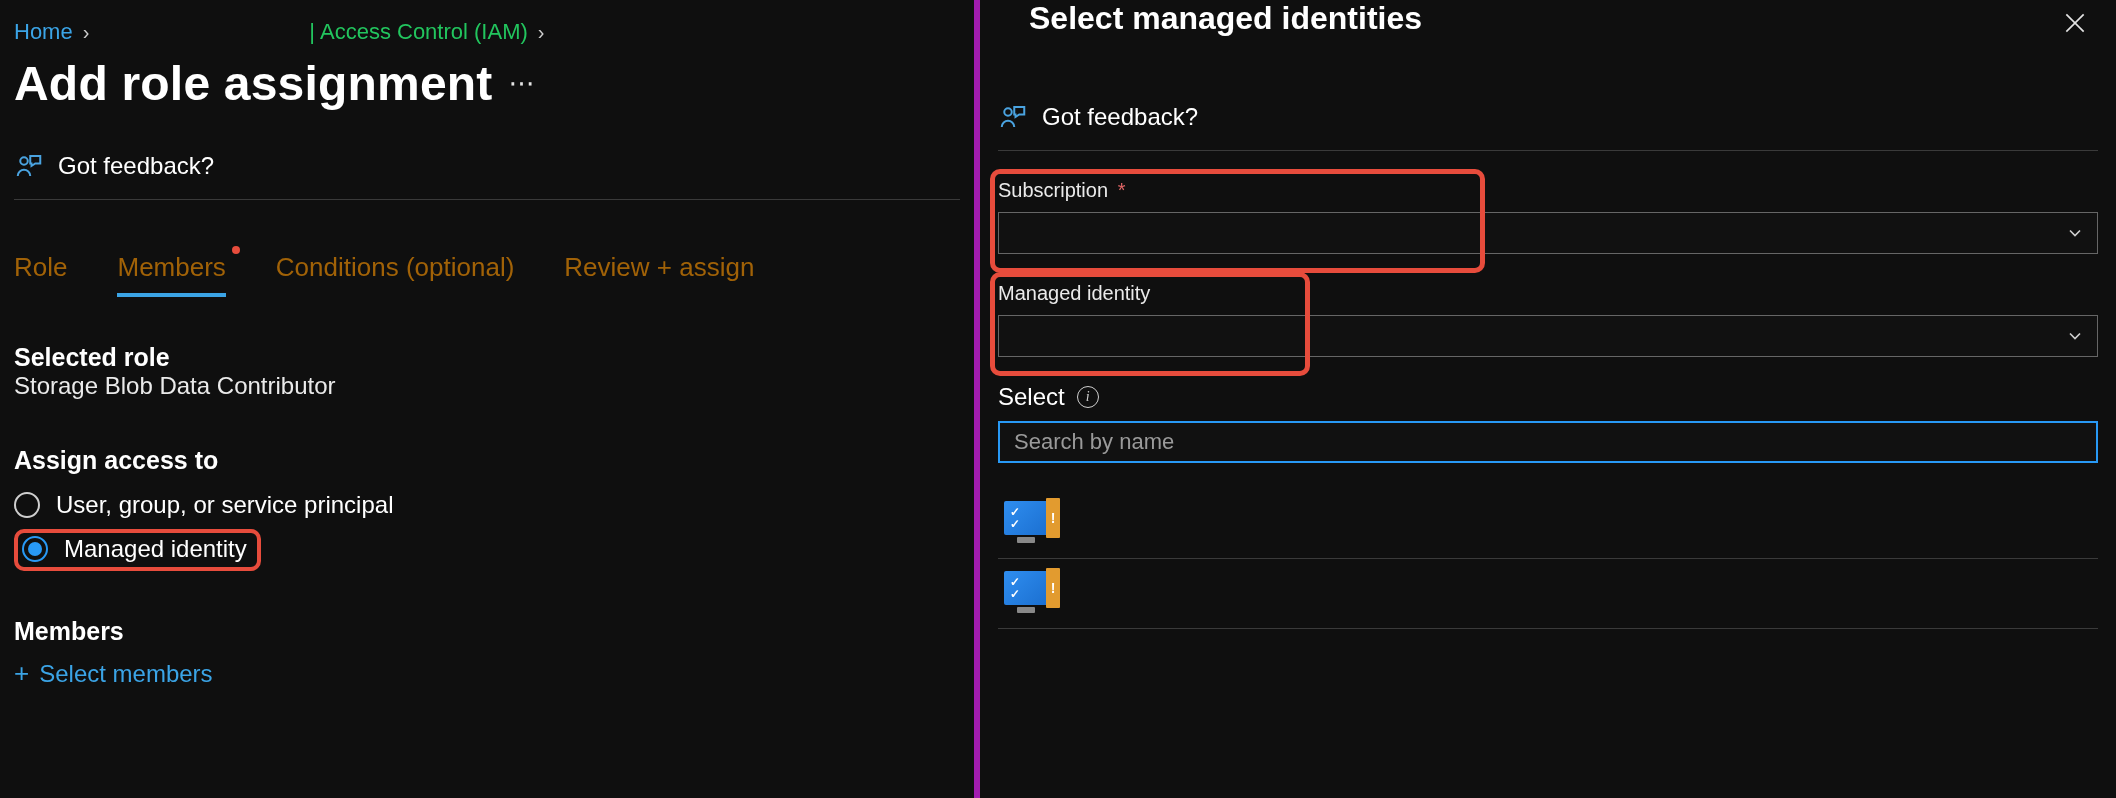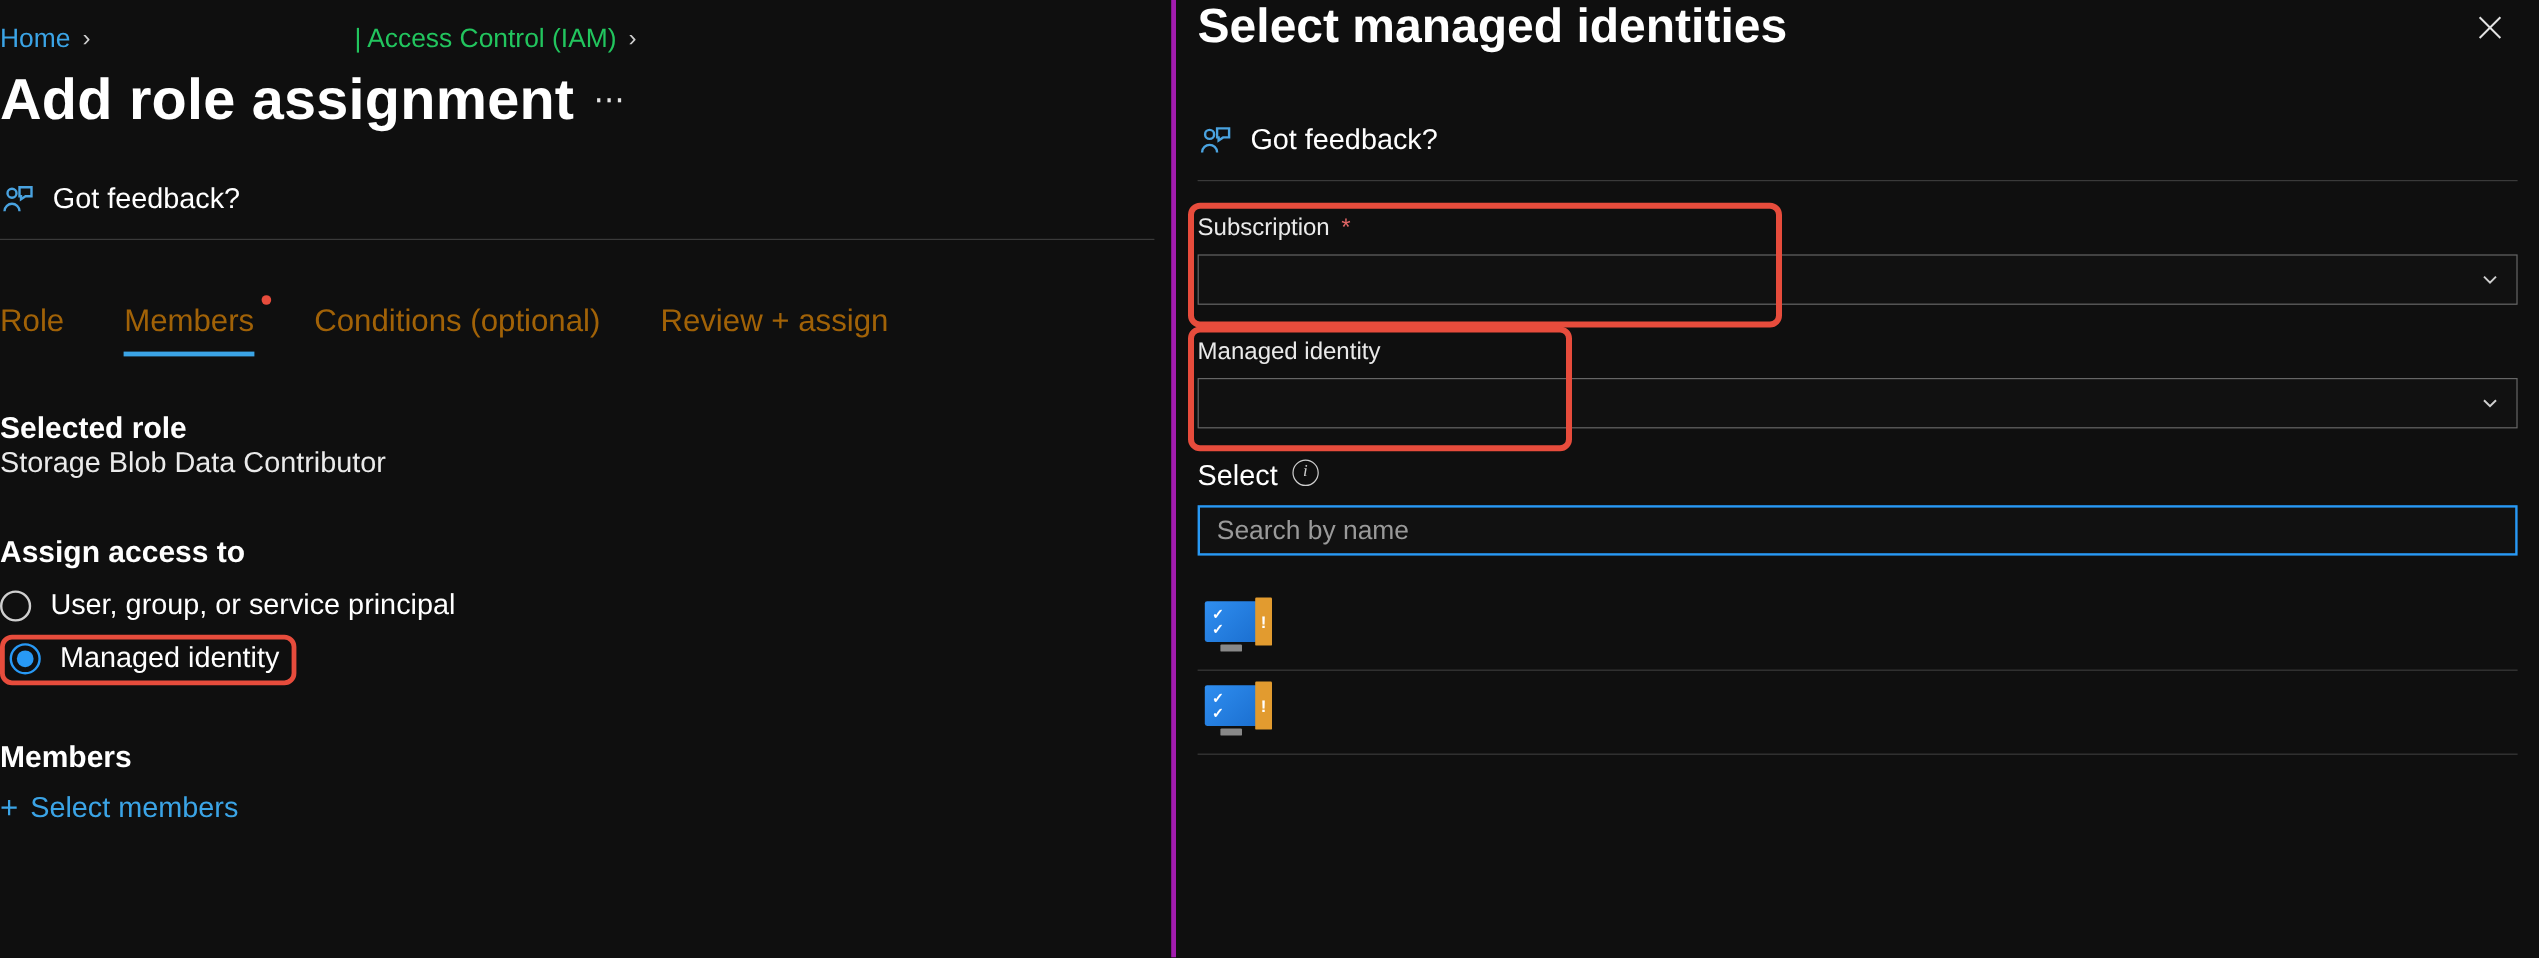--- a/index.html
+++ b/index.html
@@ -8,22 +8,22 @@
     height: 798px;
     background: #0f0f0f;
     color: #ffffff;
     font-family: "Segoe UI", -apple-system, Arial, sans-serif;
     font-size: 22px;
     overflow: hidden;
   }
   .root { display: flex; width: 100%; height: 100%; }
   .left {
     width: 980px;
-    padding: 14px 14px 0 0;
-    border-right: 4px solid #a21caf;
+    padding: 14px 14px 0 14px;
+    border-right: 6px solid #a21caf;
     position: relative;
   }
   .right {
     flex: 1;
     padding: 0 18px;
     position: relative;
   }
 
   .breadcrumbs {
     display: flex;
@@ -134,22 +134,23 @@
   .plus { font-size: 26px; }
 
   
   .panel-title-row {
     display: flex;
     align-items: flex-start;
     justify-content: space-between;
     padding-top: 0px;
   }
   .panel-title {
-    font-size: 40px;
+    font-size: 32px;
     font-weight: 600;
+    margin-left: 31px;
   }
   .close-btn {
     color: #e4e4e4;
     cursor: pointer;
     padding: 10px;
   }
   .close-btn svg { width: 26px; height: 26px; display:block; }
 
   .right .feedback-row { margin-top: 56px; }
 
@@ -175,21 +176,21 @@
 
   .red-overlay {
     position: absolute;
     border: 5px solid #e74c3c;
     border-radius: 10px;
     pointer-events: none;
   }
 
   .select-label-row {
     display: flex;
-    align-items: flex-start;
+    align-items: center;
     gap: 12px;
     margin-top: 26px;
     font-size: 24px;
   }
   .info-icon {
     width: 22px; height: 22px;
     border: 1.5px solid #cfcfcf;
     border-radius: 50%;
     display: flex; align-items: center; justify-content: center;
     font-size: 14px;

